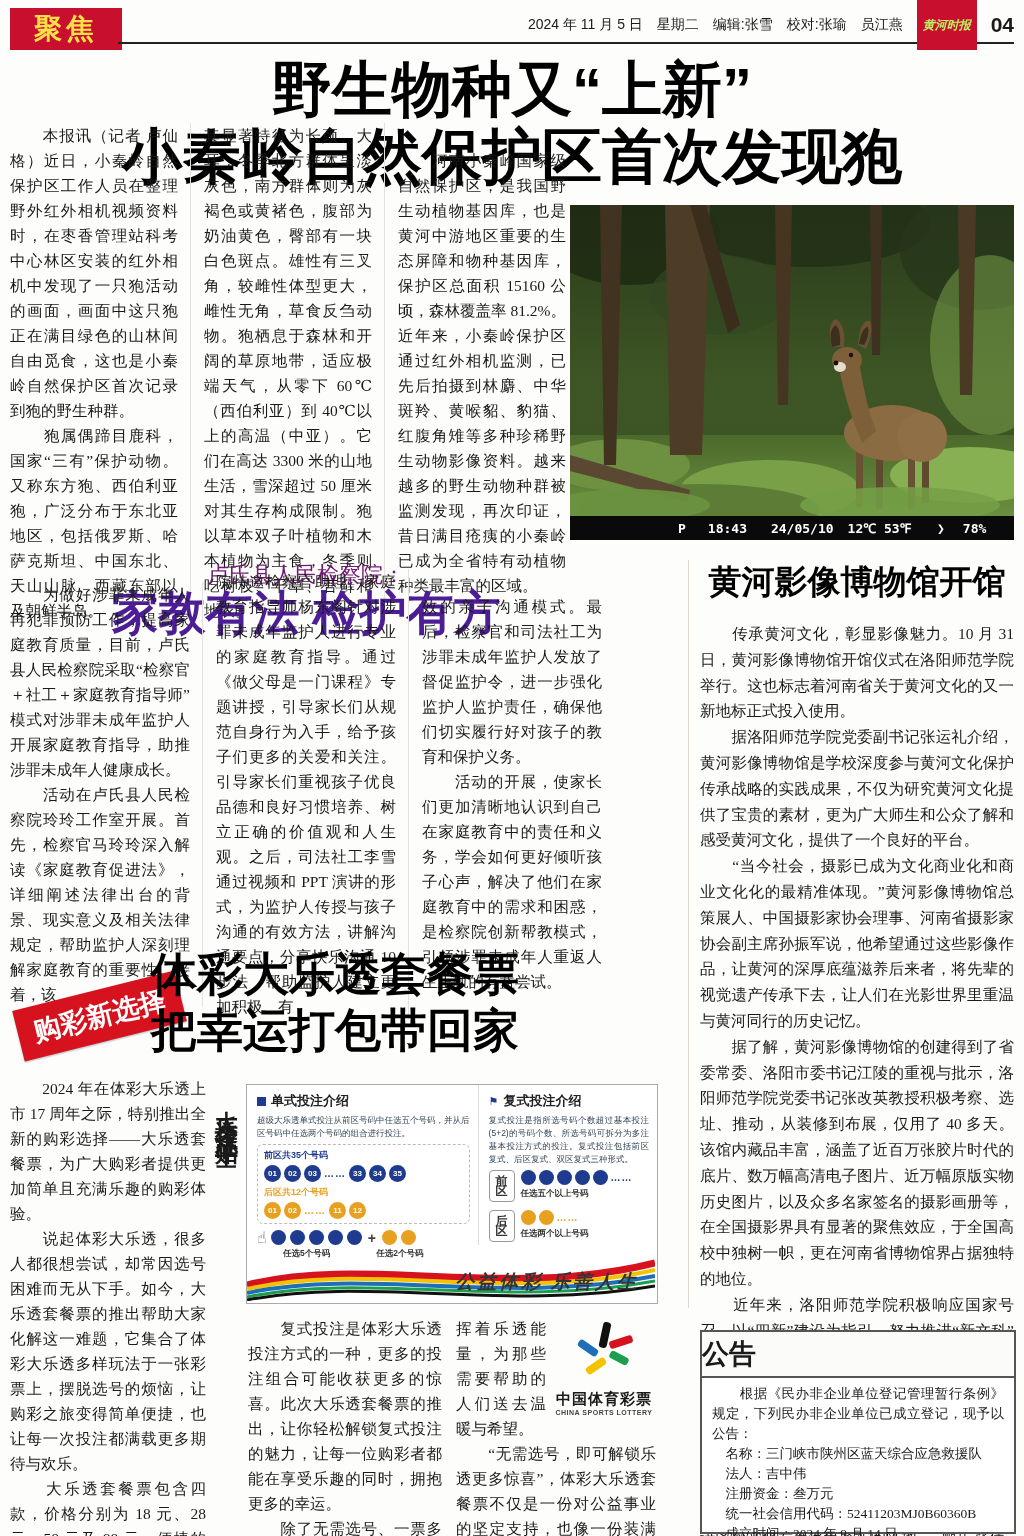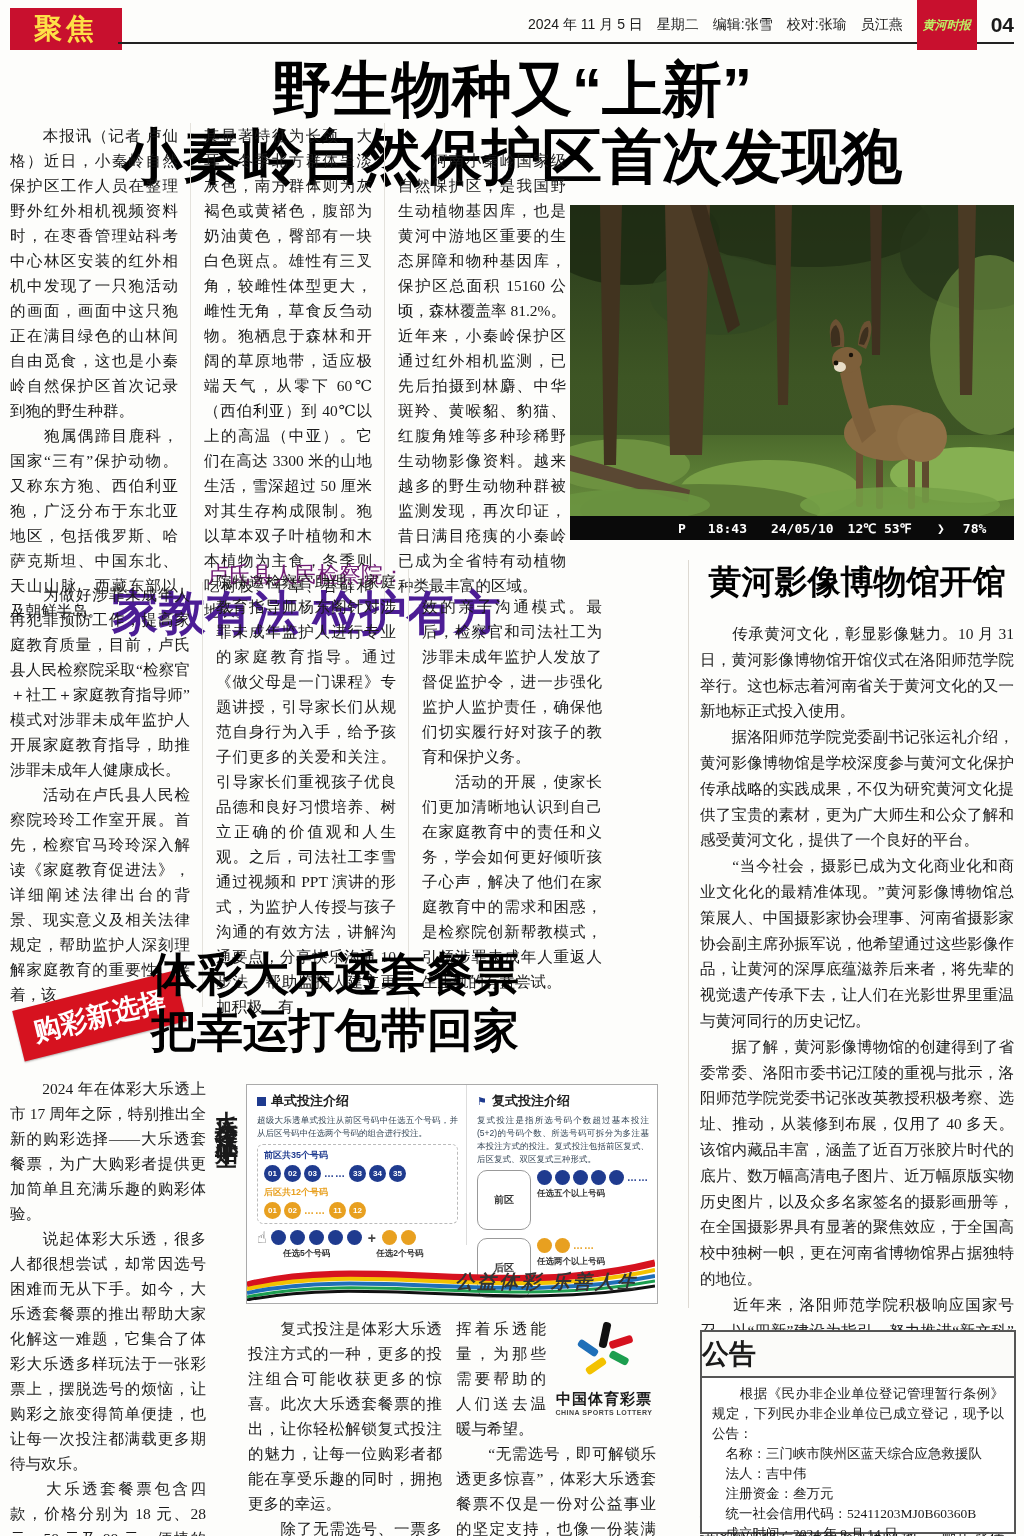--- a/index.html
+++ b/index.html
@@ -86,23 +86,23 @@
   .ball.y{background:#e8a020;}
   .dots{font-size:10px;font-weight:900;letter-spacing:1px;}
   .dots.b{color:#1f3b8f;} .dots.y{color:#e8a020;}
   .dot{width:15px;height:15px;border-radius:50%;}
   .dot.b{background:#1f3b8f;} .dot.y{background:#e8a020;}
   .plus{font-size:14px;font-weight:900;color:#444;margin:0 2px;}
   .pick-label{font-size:8.5px;font-weight:700;color:#333;}
   .handrow{display:flex;align-items:center;gap:4px;margin-top:2px;}
   .hand{font-size:16px;color:#666;}
   .picklabels{display:flex;gap:46px;margin-left:26px;margin-top:1px;}
-  .zonebox{border:1px solid #999;border-radius:10px;font-size:10px;font-weight:700;color:#333;
+  .zonebox{border:1px solid #999;border-radius:4px;font-size:12px;font-weight:700;color:#333;
     width:20px;height:26px;display:flex;align-items:center;justify-content:center;text-align:center;line-height:10px;
-    padding:16px;margin-right:6px;}
+    padding:2px;margin-right:6px;}
   .lg-r-row{display:flex;align-items:flex-start;margin-bottom:8px;}
   .lg-r-balls{display:flex;flex-direction:column;gap:3px;}
   .lg-r-dots{display:flex;align-items:center;gap:3px;}
   .lg-bottom{position:relative;height:56px;overflow:hidden;}
   .slogan{position:absolute;right:18px;bottom:6px;font-size:19px;font-weight:900;color:#333;
     font-family:"Liberation Serif","DejaVu Serif",serif;font-style:italic;letter-spacing:3px;}
   
   .lottery-logo{float:right;width:104px;margin:6px 0 0 6px;text-align:center;shape-outside:inset(0);}
   .lottery-logo .cn{font-size:15px;font-weight:900;letter-spacing:1px;margin-top:2px;
     font-family:"Liberation Sans","DejaVu Sans",sans-serif;}

